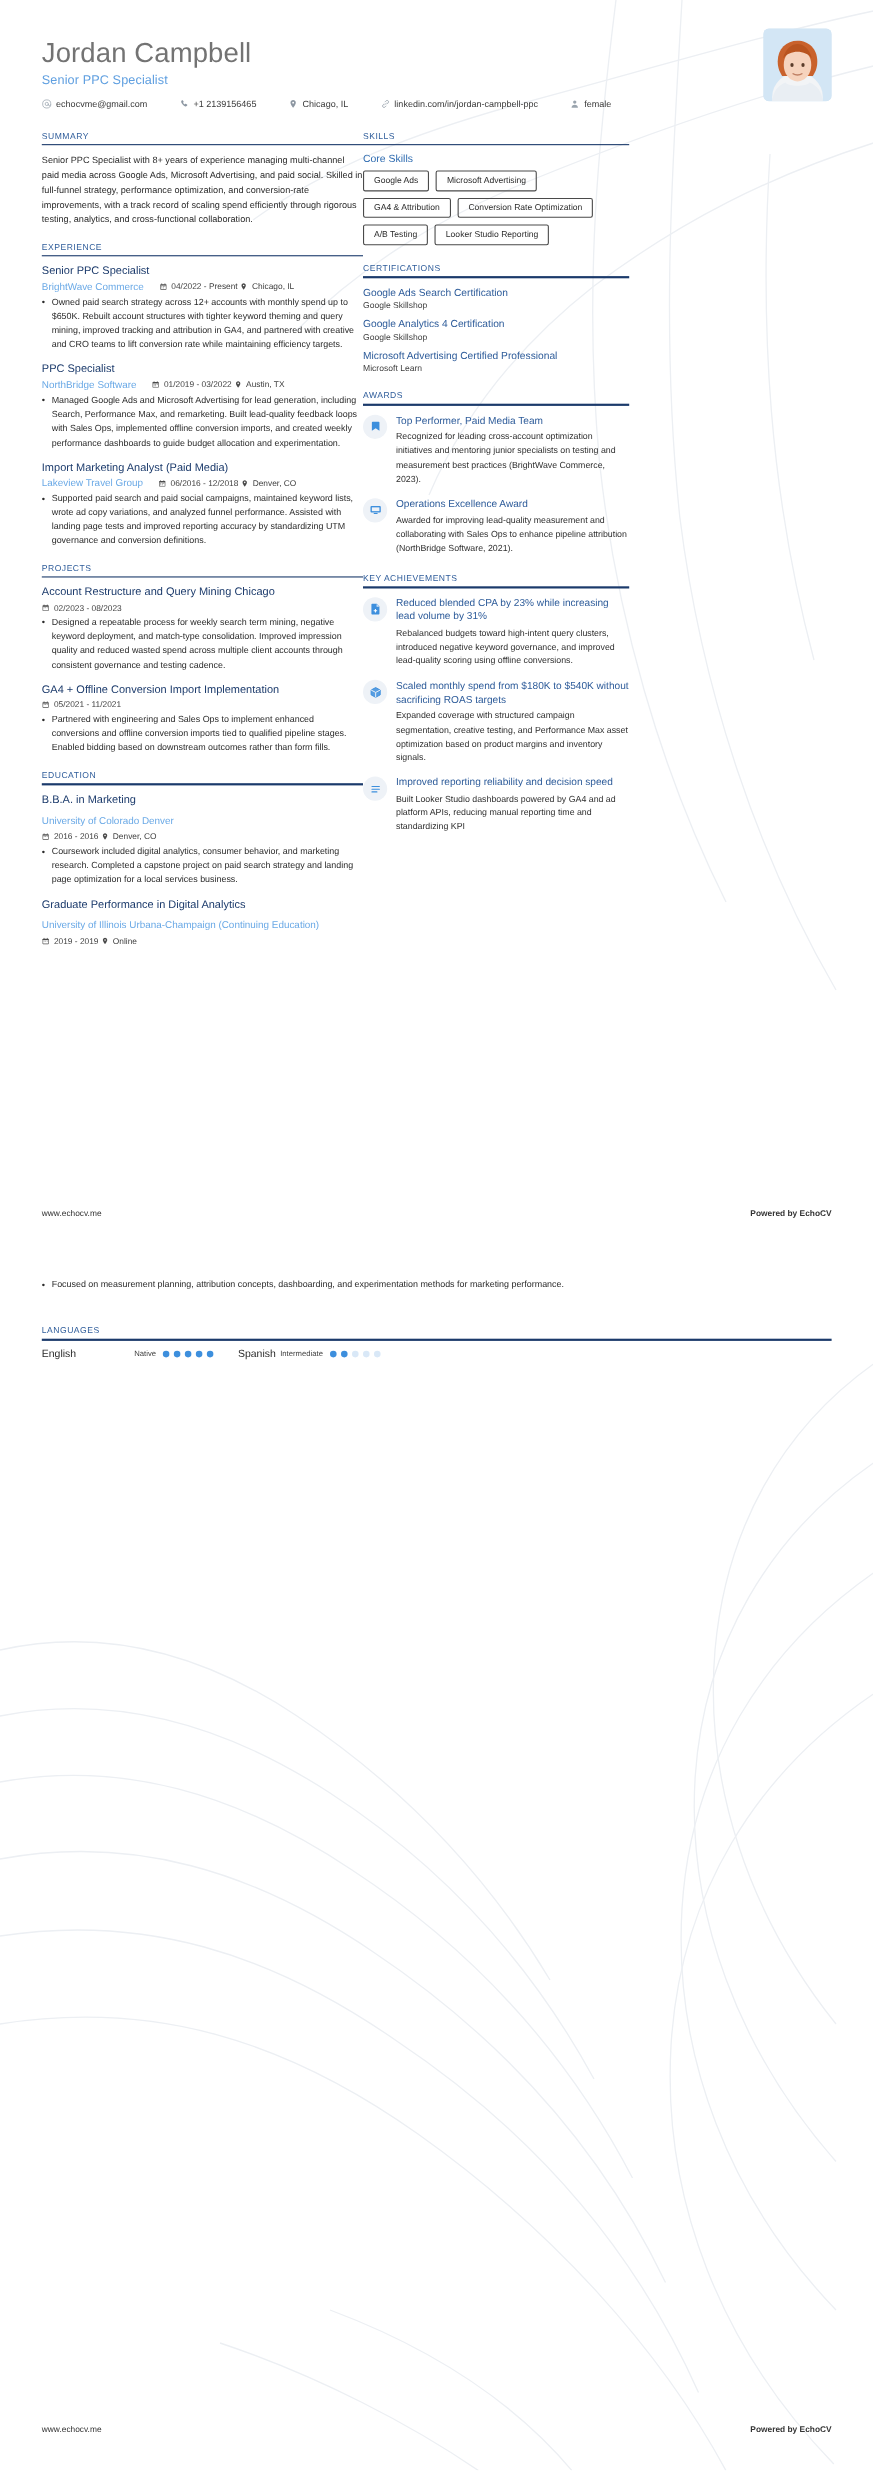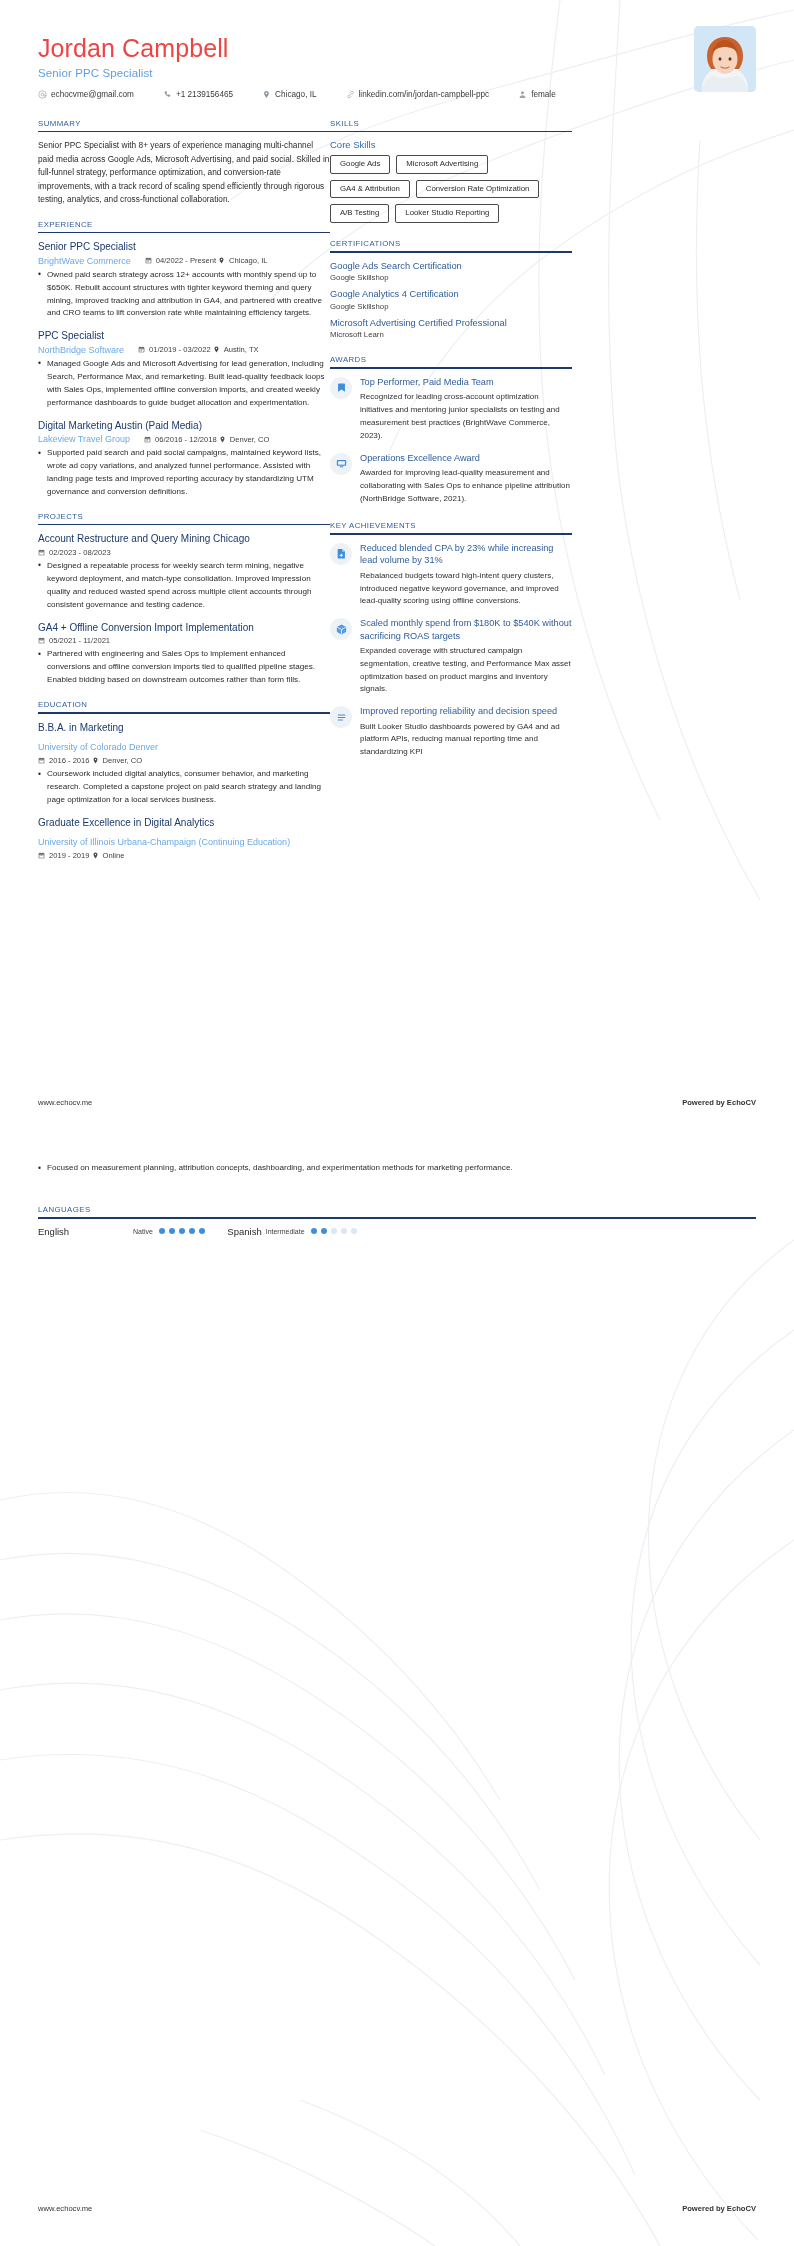--- a/index.html
+++ b/index.html
@@ -27,21 +27,21 @@
   .content { position: relative; z-index: 2; }
 
   
   .header {
     padding: 34px 38px 0 38px;
     position: relative;
   }
   .name {
     font-size: 25px;
     font-weight: 400;
-    color: #ef4444;
+    color: #737373;
     letter-spacing: 0.1px;
     line-height: 1.15;
   }
   .job-title {
     font-size: 11.5px;
     color: #5f9fe0;
     margin-top: 4px;
     letter-spacing: 0.1px;
   }
   .contact-row {
@@ -261,21 +261,21 @@
   .lang-row {
     display: flex;
     align-items: center;
     gap: 0;
     margin-top: 5px;
     flex-wrap: wrap;
   }
   .lang-name {
     font-size: 9.5px;
     color: #2b2b2b;
-    width: 95px;
+    width: 84px;
   }
   .lang-level {
     font-size: 7px;
     color: #3f3f3f;
     margin-right: 6px;
   }
   .dots { display: inline-flex; gap: 3.5px; margin-right: 22px; }
   .dot {
     width: 6.5px; height: 6.5px; border-radius: 50%;
     background: #d9e8f7;
@@ -464,21 +464,21 @@
                 </span>
                 <span>Austin, TX</span>
               </span>
             </div>
             <ul class="bullets">
               <li>Managed Google Ads and Microsoft Advertising for lead generation, including Search, Performance Max, and remarketing. Built lead-quality feedback loops with Sales Ops, implemented offline conversion imports, and created weekly performance dashboards to guide budget allocation and experimentation.</li>
             </ul>
           </div>
 
           <div class="item">
-            <div class="item-title">Digital Marketing Austin (Paid Media)</div>
+            <div class="item-title">Import Marketing Analyst (Paid Media)</div>
             <div class="item-sub-row">
               <span class="item-org">Lakeview Travel Group</span>
               <span class="meta">
                 <span class="m-icon">
                   <svg width="7" height="7" viewBox="0 0 16 16" fill="#4a4a4a">
                       <rect x="1.6" y="3" width="12.8" height="11.4" rx="1.2"></rect>
                       <rect x="2.8" y="6" width="10.4" height="7.2" fill="#fff"></rect>
                       <rect x="4" y="1.4" width="1.4" height="2.8"></rect>
                       <rect x="10.6" y="1.4" width="1.4" height="2.8"></rect>
                       <rect x="4" y="7.4" width="1.6" height="1.4" fill="#4a4a4a"></rect>
@@ -590,21 +590,21 @@
                 </span>
                 <span>Denver, CO</span>
               </span>
             </div>
             <ul class="bullets">
               <li>Coursework included digital analytics, consumer behavior, and marketing research. Completed a capstone project on paid search strategy and landing page optimization for a local services business.</li>
             </ul>
           </div>
 
           <div class="item">
-            <div class="item-title">Graduate Excellence in Digital Analytics</div>
+            <div class="item-title">Graduate Performance in Digital Analytics</div>
             <div style="margin-top:2px;">
               <span class="item-org">University of Illinois Urbana-Champaign (Continuing Education)</span>
             </div>
             <div class="item-sub-row">
               <span class="meta">
                 <span class="m-icon">
                   <svg width="7" height="7" viewBox="0 0 16 16" fill="#4a4a4a">
                       <rect x="1.6" y="3" width="12.8" height="11.4" rx="1.2"></rect>
                       <rect x="2.8" y="6" width="10.4" height="7.2" fill="#fff"></rect>
                       <rect x="4" y="1.4" width="1.4" height="2.8"></rect>

